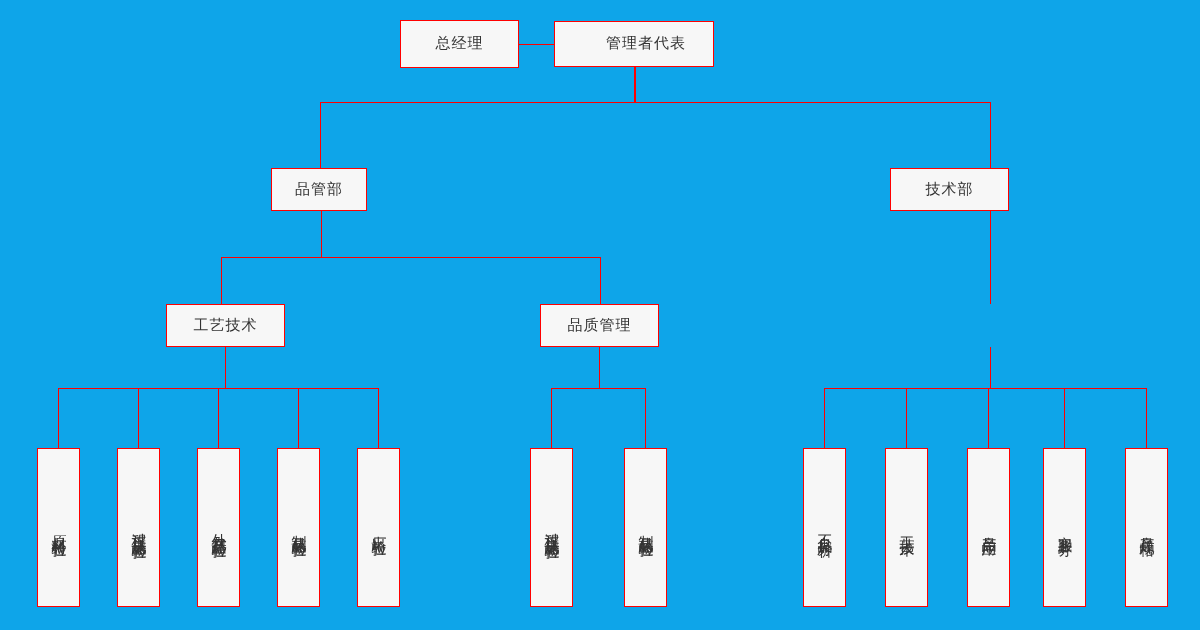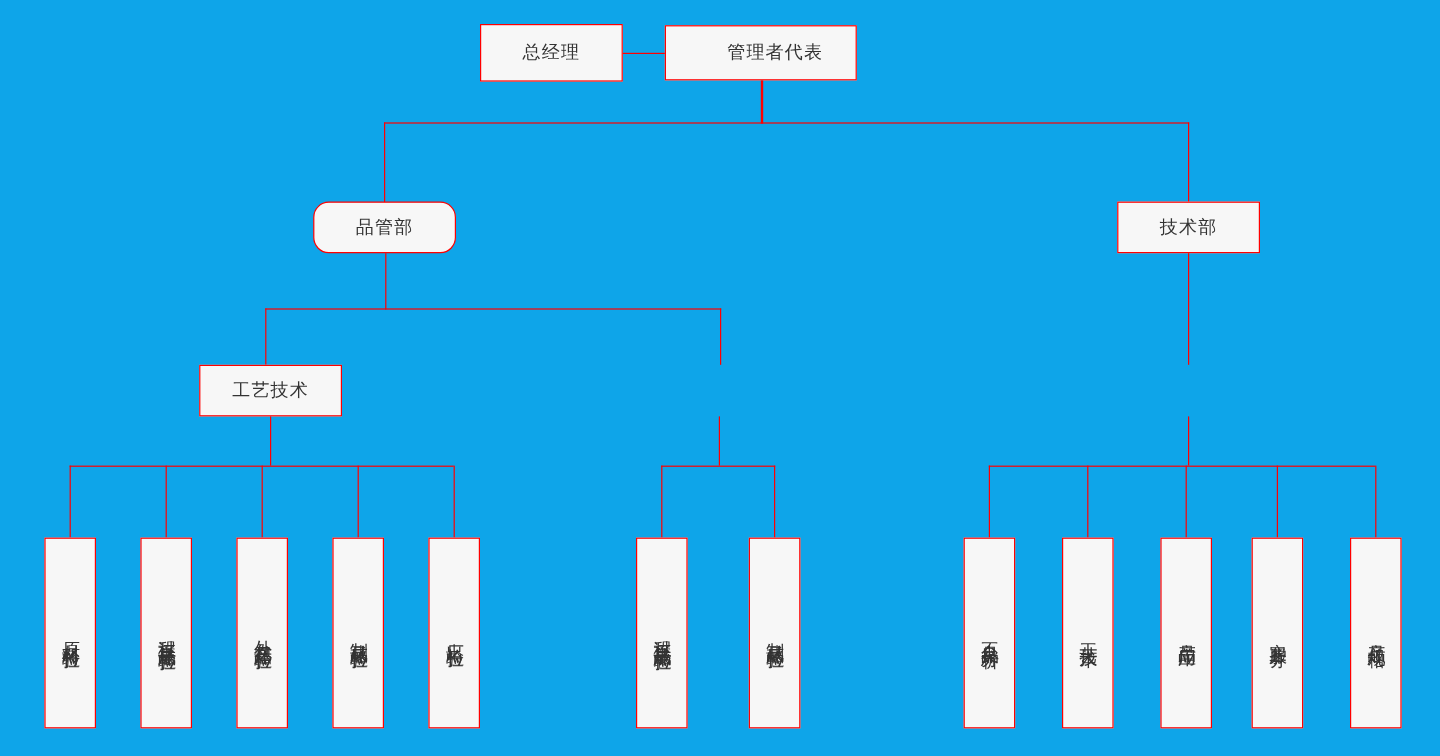--- a/index.html
+++ b/index.html
@@ -68,39 +68,42 @@
     <span class="label">管理者代表</span>
   </div>
 
   <div class="line h" style="left:519px; top:44px; width:35px;"></div>
 
   <div class="line v" style="left:634px; top:67px; height:36px; width:2px;"></div>
   <div class="line h" style="left:320px; top:102px; width:671px;"></div>
   <div class="line v" style="left:320px; top:102px; height:67px;"></div>
   <div class="line v" style="left:990px; top:102px; height:67px;"></div>
 
-  <div class="node horiz" style="left:261px; top:168px; width:119px; height:43px;border-radius:13px;">
+  <div class="node horiz" style="left:271px; top:168px; width:96px; height:43px;">
     <span class="label">品管部</span>
   </div>
 
-  <div class="node horiz" style="left:931px; top:168px; width:119px; height:43px;">
+  <div class="node horiz" style="left:890px; top:168px; width:119px; height:43px;">
     <span class="label">技术部</span>
   </div>
 
   <div class="line v" style="left:321px; top:211px; height:47px;"></div>
   <div class="line h" style="left:221px; top:257px; width:380px;"></div>
   <div class="line v" style="left:221px; top:257px; height:47px;"></div>
   <div class="line v" style="left:600px; top:257px; height:47px;"></div>
 
   <div class="line v" style="left:990px; top:211px; height:93px;"></div>
 
   <div class="node horiz" style="left:166px; top:304px; width:119px; height:43px;">
     <span class="label">工艺技术</span>
   </div>
 
+  <div class="node horiz" style="left:540px; top:304px; width:119px; height:43px;">
+    <span class="label">品质管理</span>
+  </div>
 
 
   <div class="line v" style="left:225px; top:347px; height:41px;"></div>
   <div class="line h" style="left:58px; top:388px; width:320px;"></div>
   <div class="line v" style="left:58px; top:388px; height:60px;"></div>
   <div class="line v" style="left:138px; top:388px; height:60px;"></div>
   <div class="line v" style="left:218px; top:388px; height:60px;"></div>
   <div class="line v" style="left:298px; top:388px; height:60px;"></div>
   <div class="line v" style="left:378px; top:388px; height:60px;"></div>
 

